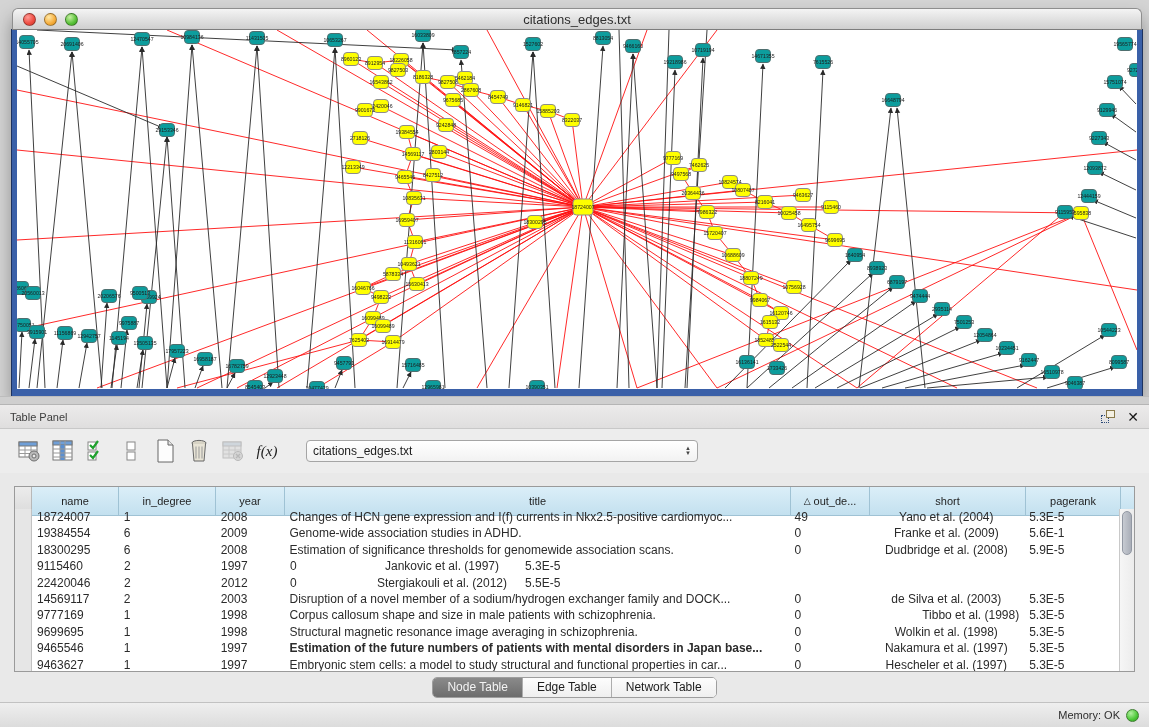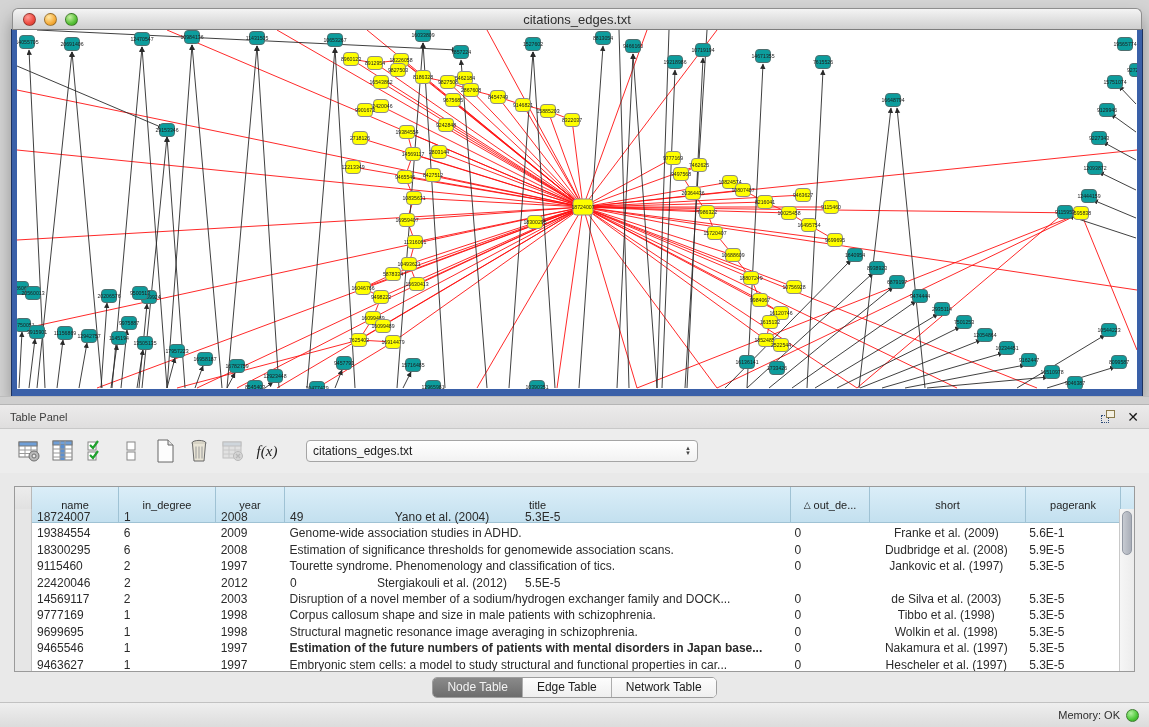--- a/index.html
+++ b/index.html
@@ -41,21 +41,21 @@
   #panel-toolbar { height:44px; display:flex; align-items:center; padding-left:16px; background:#ededed; }
   .tb-ic { width:26px; height:26px; margin-right:8px; display:flex; align-items:center; justify-content:center; }
   .fx { font-size:15px; font-style:italic; font-family:"Liberation Serif","DejaVu Serif",serif; color:#222; }
   #table-combo { margin-left:18px; width:392px; height:22px; background:linear-gradient(#ffffff,#f2f2f2);
     border:1px solid #a5a5a5; border-radius:4px; display:flex; align-items:center; padding:0 6px; }
   #table-combo .val { flex:1; font-size:12px; color:#1d1d1d; }
   #table-combo .arrows { display:flex; flex-direction:column; align-items:center; font-size:6px; color:#444; line-height:5px; }
 
   #data-table { position:absolute; left:14px; top:81px; width:1121px; height:186px;
     background:#fff; border:1px solid #9a9a9a; }
-  #thead { display:flex; height:36px; background:linear-gradient(#dbeef8,#c3e0ef);
+  #thead { display:flex; height:29px; background:linear-gradient(#dbeef8,#c3e0ef);
     border-bottom:1px solid #9fc2d4; font-size:11px; color:#1e1e1e; }
   #thead .hc { display:flex; align-items:center; justify-content:center;
     border-right:1px solid #9fc2d4; overflow:hidden; white-space:nowrap; }
   #thead .gut { background:linear-gradient(#ececec,#dadada); border-right:1px solid #b8b8b8; }
   .sort-tri { font-size:9px; margin-right:3px; color:#111; }
   #tbody { position:absolute; top:22px; left:0; right:15px; bottom:0; overflow:hidden; }
   .trow { display:flex; height:16.4px; font-size:12px; color:#2b2b2b; }
   .trow .tc { white-space:nowrap; overflow:hidden; padding:0 5px; line-height:16.4px; }
   .trow .gut { background:#e6e6e6; border-right:1px solid #c2c2c2; padding:0; }
   #vscroll { position:absolute; top:22px; right:0; bottom:0; width:15px;
@@ -620,20 +620,21 @@
         <div class="hc" style="width: 79px;"><span class="sort-tri">△</span>out_de...</div>
         <div class="hc" style="width: 156px;">short</div>
         <div class="hc" style="width: 95px;">pagerank</div>
       </div>
     <div id="tbody">
         <div class="trow">
           <div class="tc gut" style="width: 17px;"></div>
           <div class="tc" style="width: 87px;">18724007</div>
           <div class="tc" style="width: 97px;">1</div>
           <div class="tc" style="width: 69px;">2008</div>
+          <div class="tc" style="width: 506px;">Changes of HCN gene expression and I(f) currents in Nkx2.5-positive cardiomyoc...</div>
           <div class="tc" style="width: 79px;">49</div>
           <div class="tc" style="width: 156px; text-align: center;">Yano et al. (2004)</div>
           <div class="tc" style="width: 95px;">5.3E-5</div>
         </div>
         <div class="trow">
           <div class="tc gut" style="width: 17px;"></div>
           <div class="tc" style="width: 87px;">19384554</div>
           <div class="tc" style="width: 97px;">6</div>
           <div class="tc" style="width: 69px;">2009</div>
           <div class="tc" style="width: 506px;">Genome-wide association studies in ADHD.</div>
@@ -649,21 +650,20 @@
           <div class="tc" style="width: 506px;">Estimation of significance thresholds for genomewide association scans.</div>
           <div class="tc" style="width: 79px;">0</div>
           <div class="tc" style="width: 156px; text-align: center;">Dudbridge et al. (2008)</div>
           <div class="tc" style="width: 95px;">5.9E-5</div>
         </div>
         <div class="trow">
           <div class="tc gut" style="width: 17px;"></div>
           <div class="tc" style="width: 87px;">9115460</div>
           <div class="tc" style="width: 97px;">2</div>
           <div class="tc" style="width: 69px;">1997</div>
-          <div class="tc" style="width: 506px;">Tourette syndrome. Phenomenology and classification of tics.</div>
           <div class="tc" style="width: 79px;">0</div>
           <div class="tc" style="width: 156px; text-align: center;">Jankovic et al. (1997)</div>
           <div class="tc" style="width: 95px;">5.3E-5</div>
         </div>
         <div class="trow">
           <div class="tc gut" style="width: 17px;"></div>
           <div class="tc" style="width: 87px;">22420046</div>
           <div class="tc" style="width: 97px;">2</div>
           <div class="tc" style="width: 69px;">2012</div>
           <div class="tc" style="width: 79px;">0</div>
@@ -680,21 +680,21 @@
           <div class="tc" style="width: 156px; text-align: center;">de Silva et al. (2003)</div>
           <div class="tc" style="width: 95px;">5.3E-5</div>
         </div>
         <div class="trow">
           <div class="tc gut" style="width: 17px;"></div>
           <div class="tc" style="width: 87px;">9777169</div>
           <div class="tc" style="width: 97px;">1</div>
           <div class="tc" style="width: 69px;">1998</div>
           <div class="tc" style="width: 506px;">Corpus callosum shape and size in male patients with schizophrenia.</div>
           <div class="tc" style="width: 79px;">0</div>
-          <div class="tc" style="width: 156px; text-align: center;">Tibbo et al. (1998)</div>
+          <div class="tc" style="width: 156px; text-align: right;">Tibbo et al. (1998)</div>
           <div class="tc" style="width: 95px;">5.3E-5</div>
         </div>
         <div class="trow">
           <div class="tc gut" style="width: 17px;"></div>
           <div class="tc" style="width: 87px;">9699695</div>
           <div class="tc" style="width: 97px;">1</div>
           <div class="tc" style="width: 69px;">1998</div>
           <div class="tc" style="width: 506px;">Structural magnetic resonance image averaging in schizophrenia.</div>
           <div class="tc" style="width: 79px;">0</div>
           <div class="tc" style="width: 156px; text-align: center;">Wolkin et al. (1998)</div>

